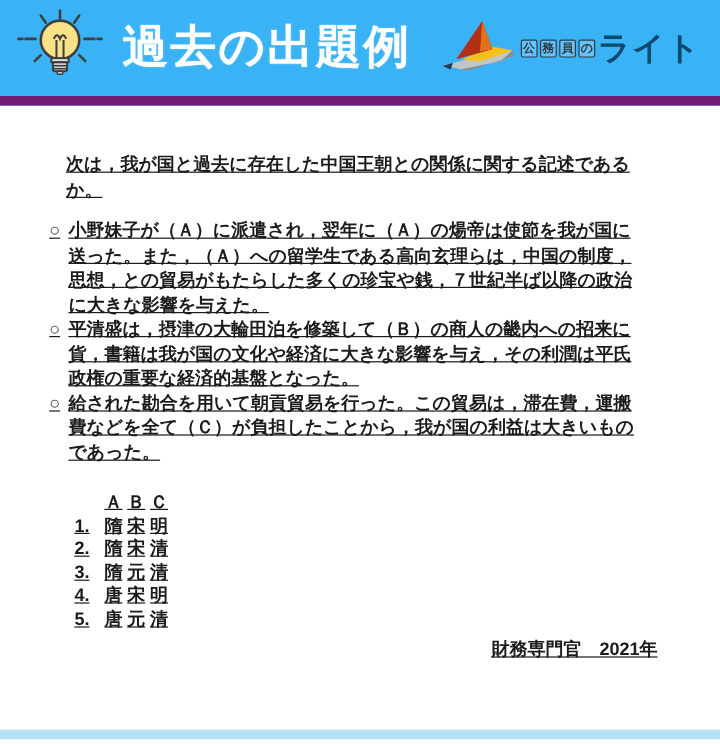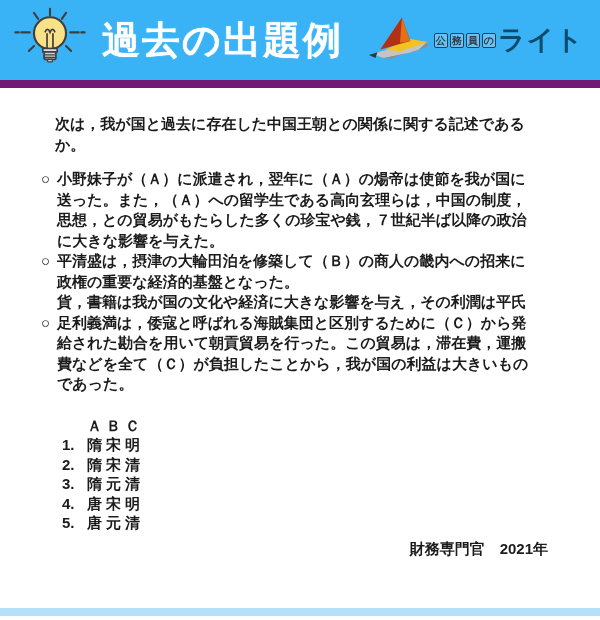--- a/index.html
+++ b/index.html
@@ -20,21 +20,21 @@
   .logo{margin-left:auto;margin-right:16px;display:flex;align-items:center;}
   .swoosh{width:64px;height:50px;flex:none;display:flex;align-items:center;}
   .logo-small{display:flex;gap:2px;margin-left:2px;align-items:center;}
   .char-box{
     display:inline-block;font-size:10px;line-height:11px;color:#2f3b46;
     border:1.5px solid #2f3b46;border-radius:2px;padding:1px 1px;
     background:rgba(255,255,255,0.22);font-weight:700;
   }
   .logo-brand{font-size:27px;color:#0c4a6e;font-weight:900;margin-left:2px;letter-spacing:1px;white-space:nowrap;}
   
-  .content{padding:26px 46px 0 55px;font-size:15px;line-height:20.5px;}
+  .content{padding:40px 46px 0 55px;font-size:15px;line-height:20.5px;text-decoration:underline;}
   .intro{margin:0 0 14px 0;}
   .line{display:block;white-space:nowrap;}
   .bullet{display:flex;margin-left:-14px;}
   .marker{width:16px;flex:none;}
   .blines{flex:1;}
   
   .options{margin-top:21px;padding-left:7px;line-height:19.5px;}
   .opt-row{display:flex;}
   .opt-num{width:23px;flex:none;}
   .opt-cell{width:19px;flex:none;text-align:center;}
@@ -108,29 +108,28 @@
         <span class="line">送った。また，（Ａ）への留学生である高向玄理らは，中国の制度，</span>
         <span class="line">思想，との貿易がもたらした多くの珍宝や銭，７世紀半ば以降の政治</span>
         <span class="line">に大きな影響を与えた。</span>
       </div>
     </div>
 
     <div class="bullet">
       <span class="marker">○</span>
       <div class="blines">
         <span class="line">平清盛は，摂津の大輪田泊を修築して（Ｂ）の商人の畿内への招来に</span>
+        <span class="line">貨，書籍は我が国の文化や経済に大きな影響を与え，その利潤は平氏</span>
         <span class="line">政権の重要な経済的基盤となった。</span>
-        <span class="line">貨，書籍は我が国の文化や経済に大きな影響を与え，その利潤は平氏</span>
       </div>
     </div>
 
     <div class="bullet">
       <span class="marker">○</span>
       <div class="blines">
-        <span class="line">足利義満は，倭寇と呼ばれる海賊集団と区別するために（Ｃ）から発</span>
         <span class="line">給された勘合を用いて朝貢貿易を行った。この貿易は，滞在費，運搬</span>
         <span class="line">費などを全て（Ｃ）が負担したことから，我が国の利益は大きいもの</span>
         <span class="line">であった。</span>
       </div>
     </div>
 
     <div class="options">
       <div class="opt-row">
         <span class="opt-num"></span>
         <span class="opt-cell">Ａ</span>

